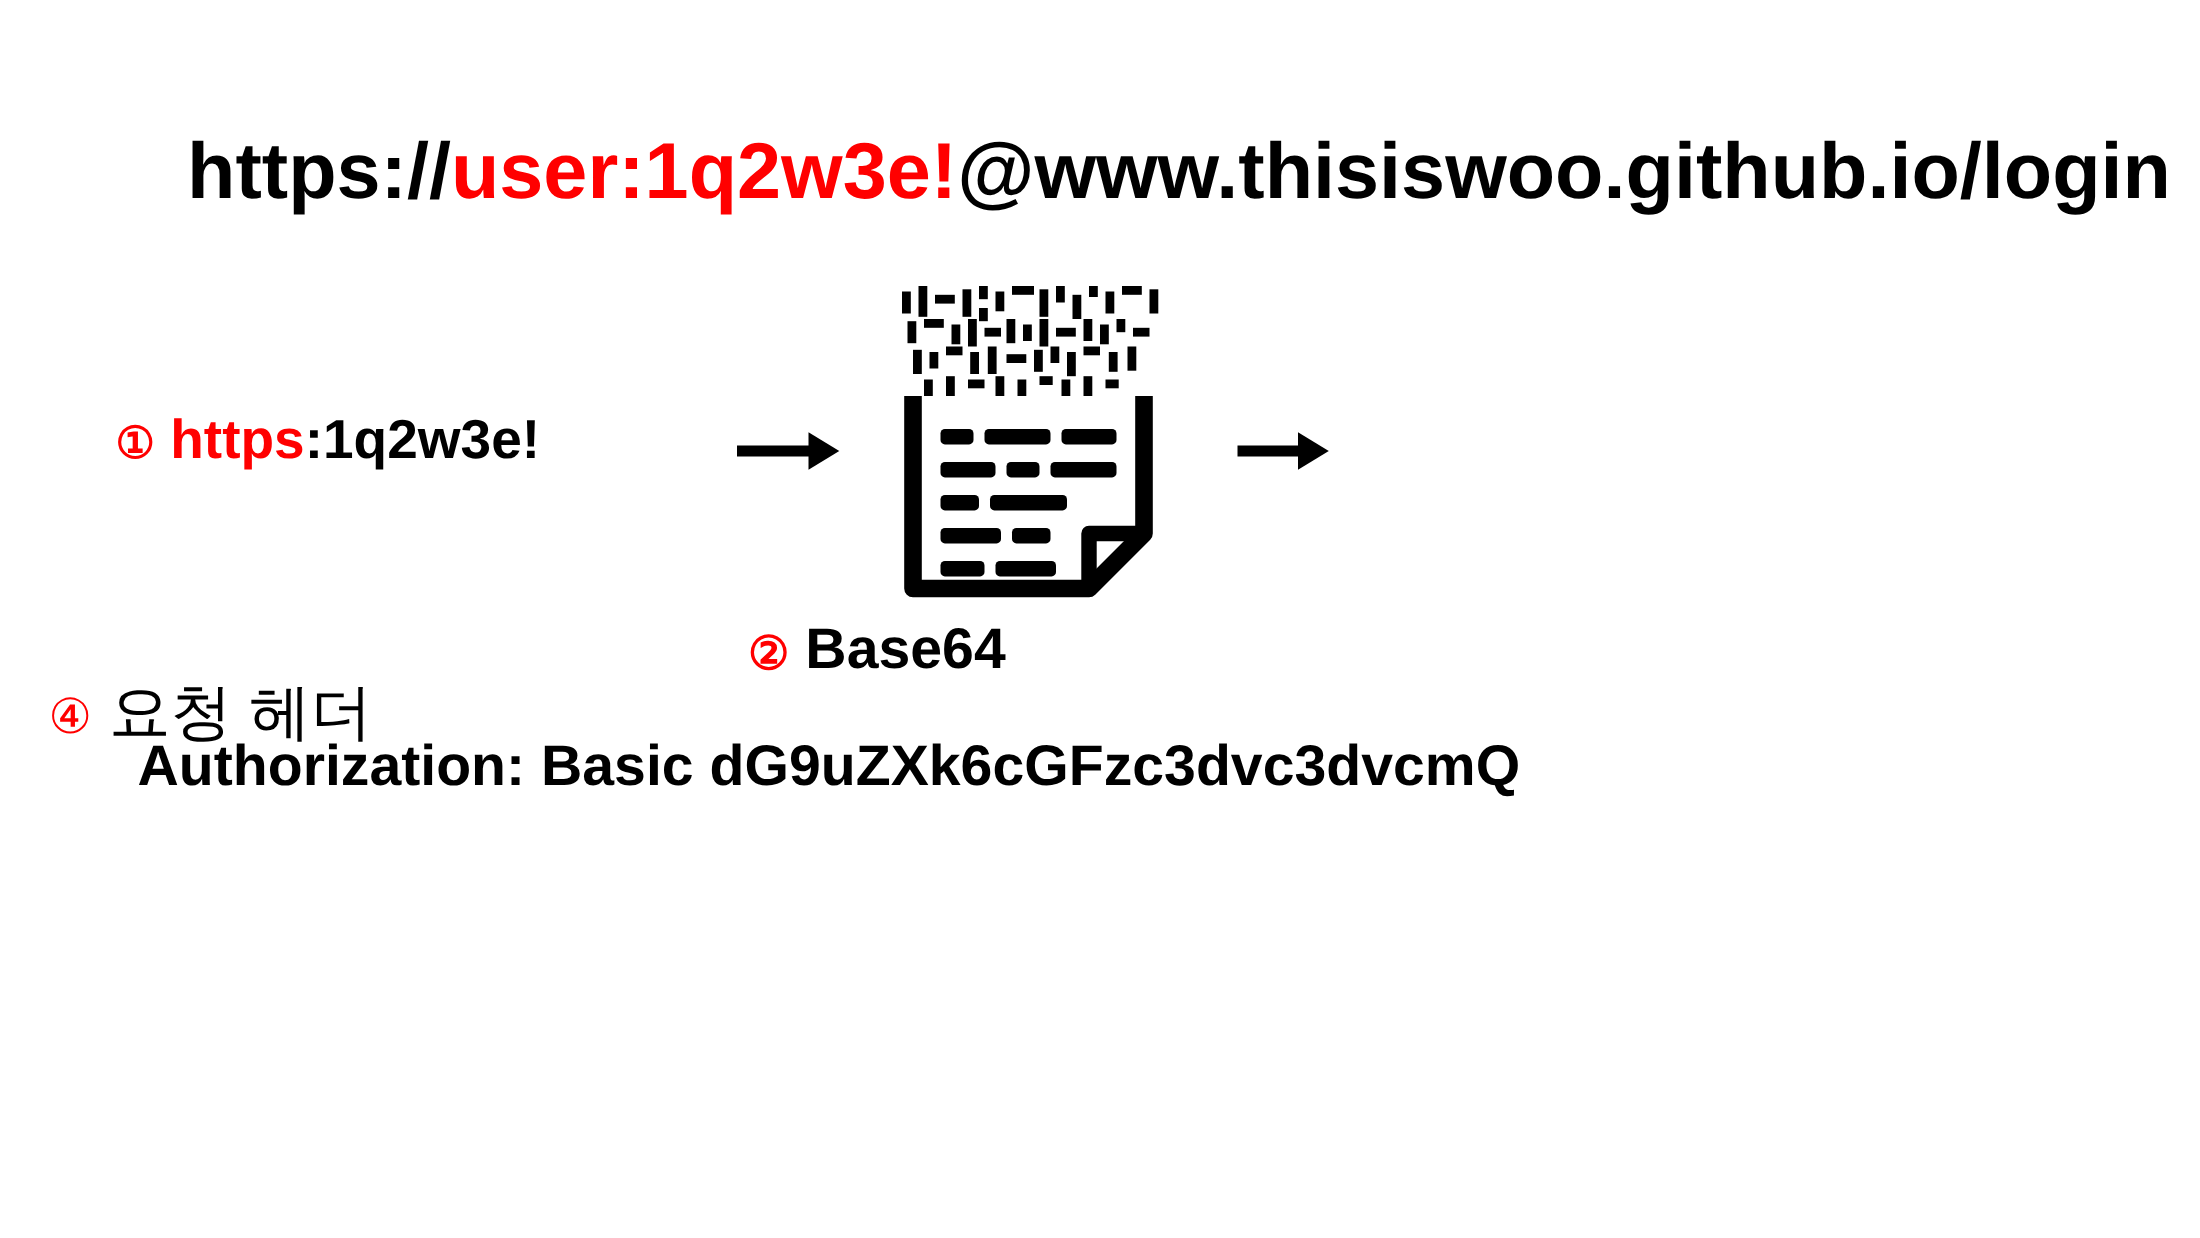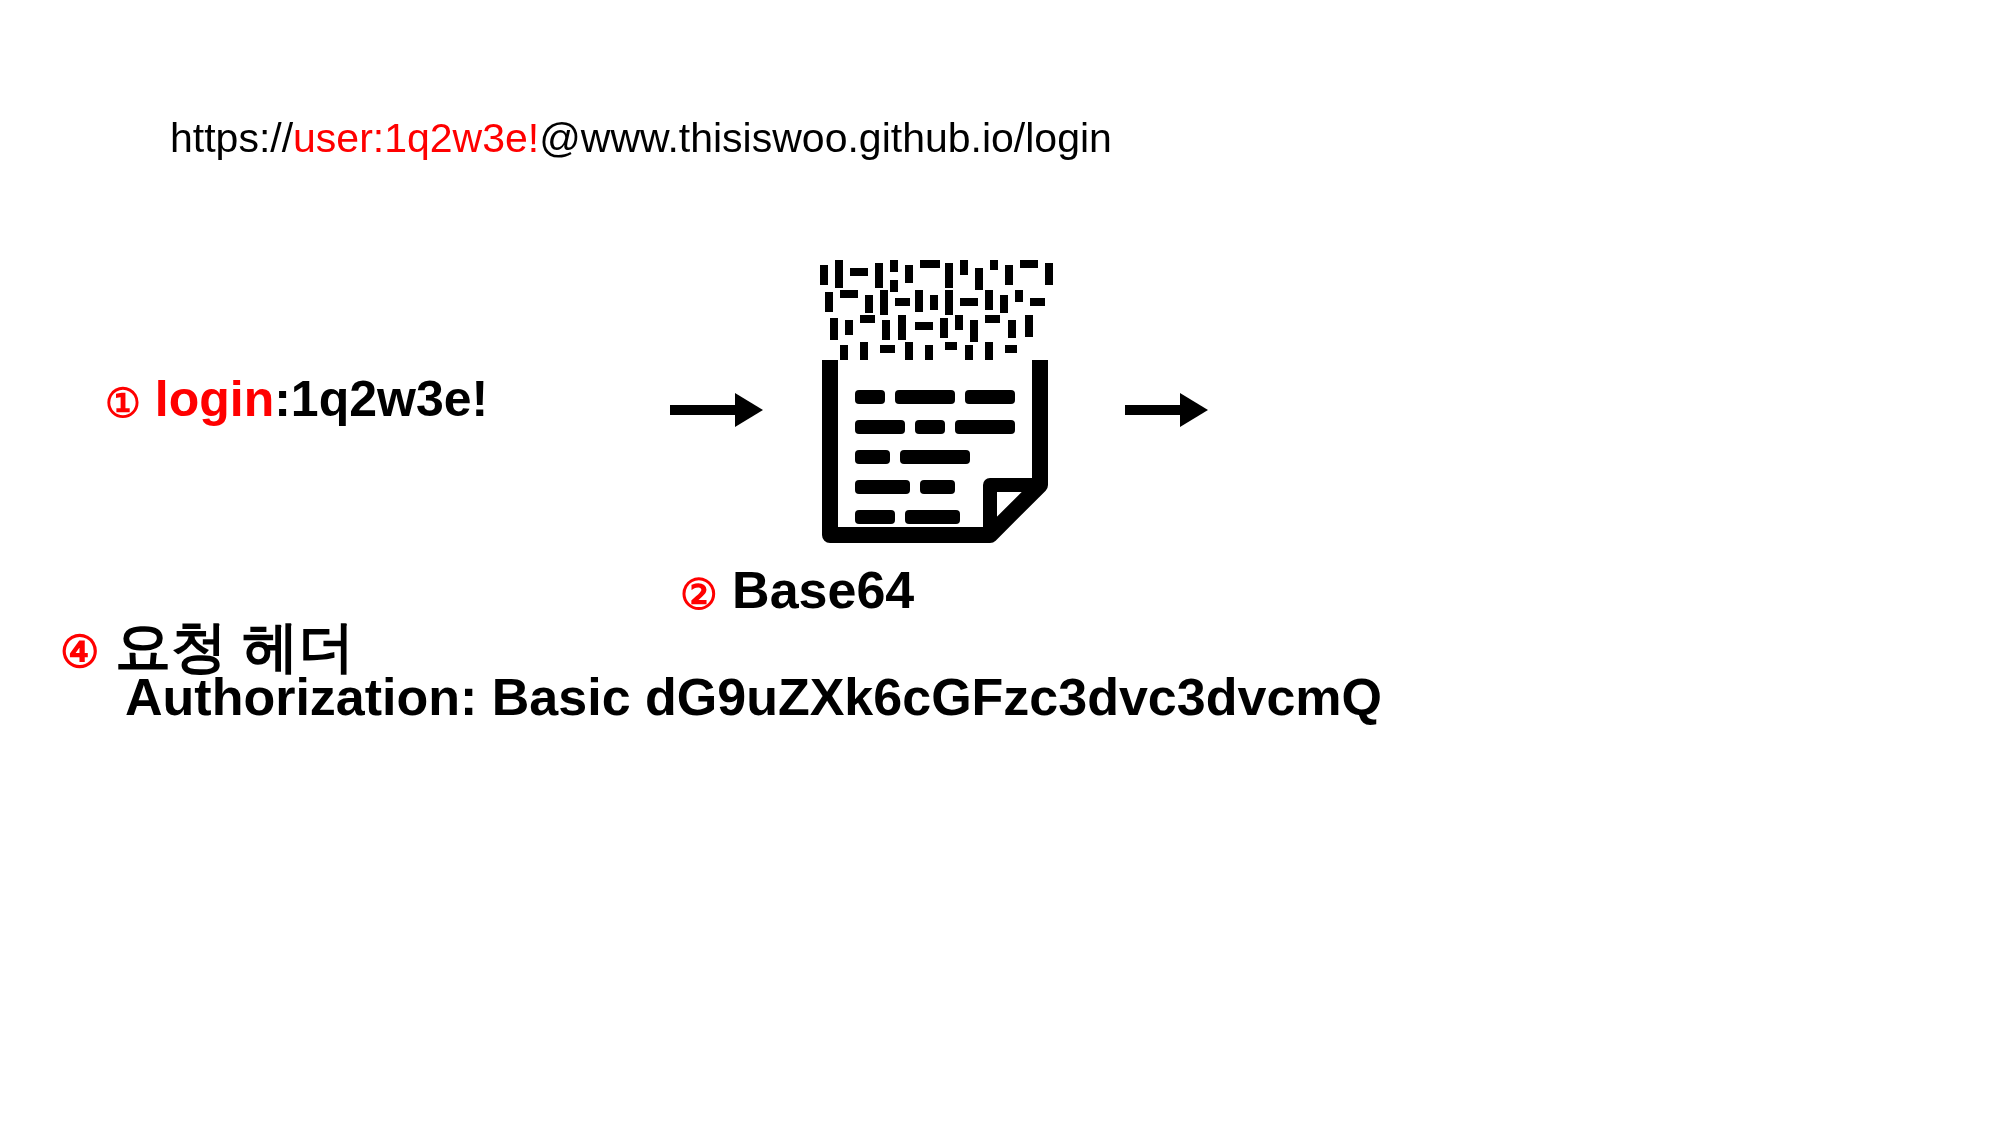--- a/index.html
+++ b/index.html
@@ -11,22 +11,22 @@
       width: 2000px;
       height: 1125px;
       background: white;
       font-family: "Malgun Gothic", "Segoe UI", Arial, sans-serif;
       position: relative;
     }
     .url-line {
       position: absolute;
       top: 115px;
       left: 170px;
-      font-size: 41px;
-      font-weight: normal;
+      font-size: 72px;
+      font-weight: bold;
       color: #000;
     }
     .red { color: #ff0000; }
     .black { color: #000; }
     
     .step1-container {
       position: absolute;
       top: 370px;
       left: 105px;
       font-size: 50px;
@@ -85,23 +85,23 @@
       vertical-align: middle;
     }
     .step3-line2 {
       margin-left: 70px;
       margin-top: 10px;
     }
     
     .step4-container {
       position: absolute;
       top: 610px;
-      left: 60px;
+      left: 44px;
       font-size: 56px;
-      font-weight: bold;
+      font-weight: normal;
     }
     .step4-marker {
       color: #ff0000;
       font-size: 44px;
       vertical-align: middle;
     }
     
     .auth-header {
       position: absolute;
       top: 667px;
@@ -113,21 +113,21 @@
   </style>
 </head>
 <body>
 
 <div class="url-line">
   <span class="black">https://</span><span class="red">user:1q2w3e!</span><span class="black">@www.thisiswoo.github.io/login</span>
 </div>
 
 <div class="step1-container">
   <span class="step1-marker">①</span>
-  <span class="step1-text">login</span><span class="black">:</span><span class="black">1q2w3e!</span>
+  <span class="step1-text">https</span><span class="black">:</span><span class="black">1q2w3e!</span>
 </div>
 
 <div class="arrow1">
   <svg width="100" height="50" viewBox="0 0 100 50">
     <line x1="5" y1="25" x2="75" y2="25" stroke="#000" stroke-width="10"></line>
     <polygon points="70,8 98,25 70,42" fill="#000"></polygon>
   </svg>
 </div>
 
 <div class="doc-icon-container">

